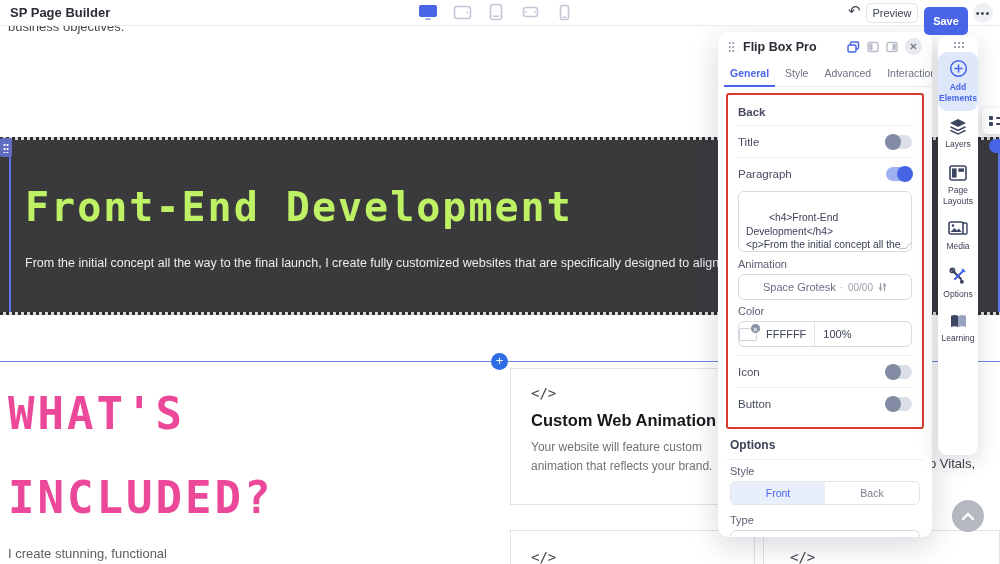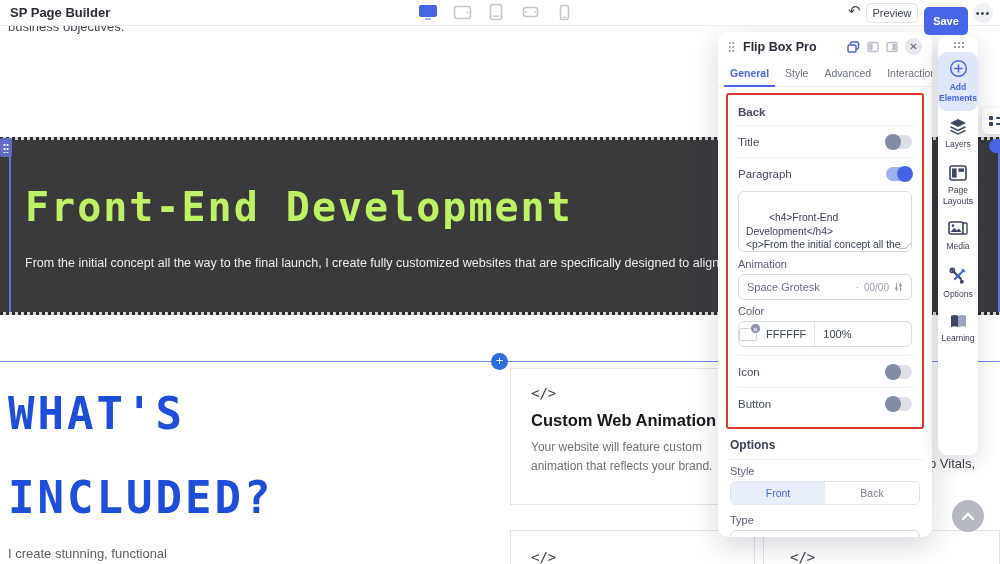--- a/index.html
+++ b/index.html
@@ -39,21 +39,21 @@
   .hero-right-line { position:absolute; right:0; top:0; bottom:0; width:2px; background:#5b74e8; }
   .hero-title { position:absolute; left:25px; top:44px; color:#bef264; white-space:nowrap;
       font-family:"DejaVu Sans Mono", monospace; font-weight:bold; font-size:40px; letter-spacing:2px; }
   .hero-para { position:absolute; left:25px; top:116px; color:#ededee; font-size:12.5px;
       white-space:nowrap; width:960px; overflow:hidden; }
 
   .row-line { position:absolute; left:0; top:361px; width:1000px; height:1px; background:#6d87ea; z-index:1; }
   .add-row-btn { position:absolute; left:491px; top:353px; width:17px; height:17px; background:#2f6de4;
       border-radius:50%; color:#fff; font-size:13px; line-height:15px; text-align:center; z-index:2; cursor:pointer; }
 
-  .included-title { position:absolute; left:8px; top:372px; color:#1d4ed8; z-index:1;
+  .included-title { position:absolute; left:8px; top:372px; color:#ec4899; z-index:1;
       font-family:"DejaVu Sans Mono", monospace; font-weight:bold; font-size:44px;
       letter-spacing:3px; line-height:84px; white-space:pre-line; }
   .included-sub { position:absolute; left:8px; top:546px; font-size:13px; color:#5b5d61; z-index:1; }
 
   .card { position:absolute; background:#fff; border:1px solid #e3e3e7; z-index:1; }
   .card1 { left:510px; top:368px; width:231px; height:137px; padding:16px 20px; }
   .card-icon { font-family:"DejaVu Sans Mono", monospace; font-size:14px; color:#3c3f45; }
   .card-title { margin-top:10px; font-size:16.5px; font-weight:bold; color:#17181c; }
   .card-body { margin-top:8px; font-size:12px; line-height:1.6; color:#6f7276; }
   .card2 { left:510px; top:530px; width:245px; height:60px; padding:18px 20px; }
@@ -90,21 +90,21 @@
   .toggle.on { background:#9db0f0; }
   .toggle.on::after { left:auto; right:-1px; background:#4564e4; }
 
   .ptextarea { border:1px solid #d9dbe3; border-radius:6px; padding:5px 7px; height:61px; overflow:hidden;
       font-size:10.3px; line-height:1.34; color:#3c4257; white-space:pre-wrap; position:relative; margin:2px 0 6px; }
   .resize-grip { position:absolute; right:2px; bottom:2px; width:7px; height:7px;
       border-right:1.5px solid #b6b9c4; border-bottom:1.5px solid #b6b9c4; transform:skew(-45deg) rotate(-4deg); }
 
   .sublabel { font-size:11px; color:#5a5f70; margin:5px 0 4px; }
   .pinput { border:1px solid #d9dbe3; border-radius:6px; height:26px; display:flex; align-items:center;
-      padding:0 8px; font-size:11px; color:#6a6e80; cursor:pointer; }
+      padding:0 24px; font-size:11px; color:#6a6e80; cursor:pointer; }
   .pinput .right { margin-left:auto; display:flex; align-items:center; gap:5px; color:#9ca0ae; font-size:10px; }
   .swatch { width:18px; height:13px; border:1px solid #cfd2db; border-radius:2px; background:#fff; position:relative; }
   .swatch-x { position:absolute; right:-5px; top:-6px; width:11px; height:11px; border-radius:50%;
       background:#8a90a8; color:#fff; font-size:7px; line-height:11px; text-align:center; border:1.5px solid #fff; }
   .vsep { width:1px; height:24px; background:#e4e6ec; margin:0 8px; }
 
   .options-head { font-size:12px; font-weight:bold; color:#3c4257; padding:9px 4px 7px; border-bottom:1px solid #eef0f4; }
   .segment { display:flex; border:1px solid #e1e3ea; border-radius:6px; overflow:hidden; height:24px; }
   .seg { flex:1; display:flex; align-items:center; justify-content:center; font-size:10.5px; color:#7a7e8c;
       background:#fff; cursor:pointer; }

